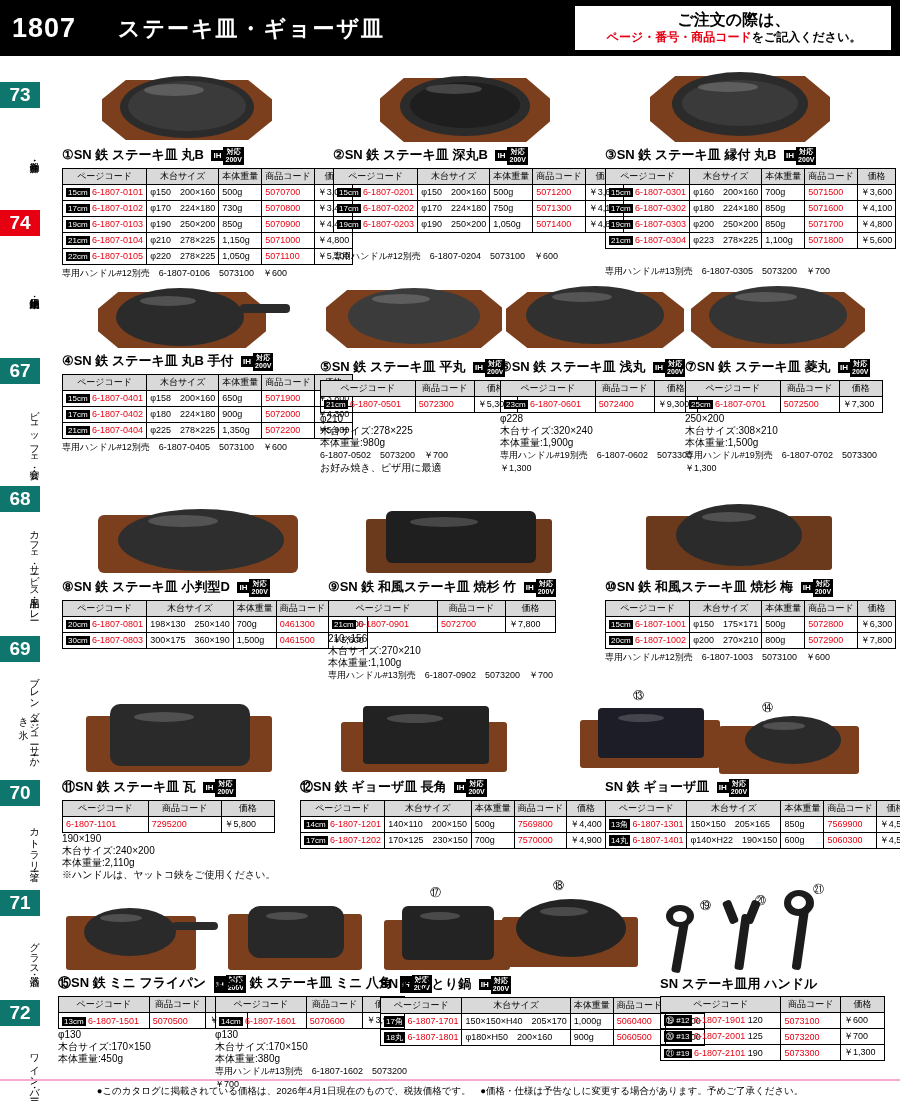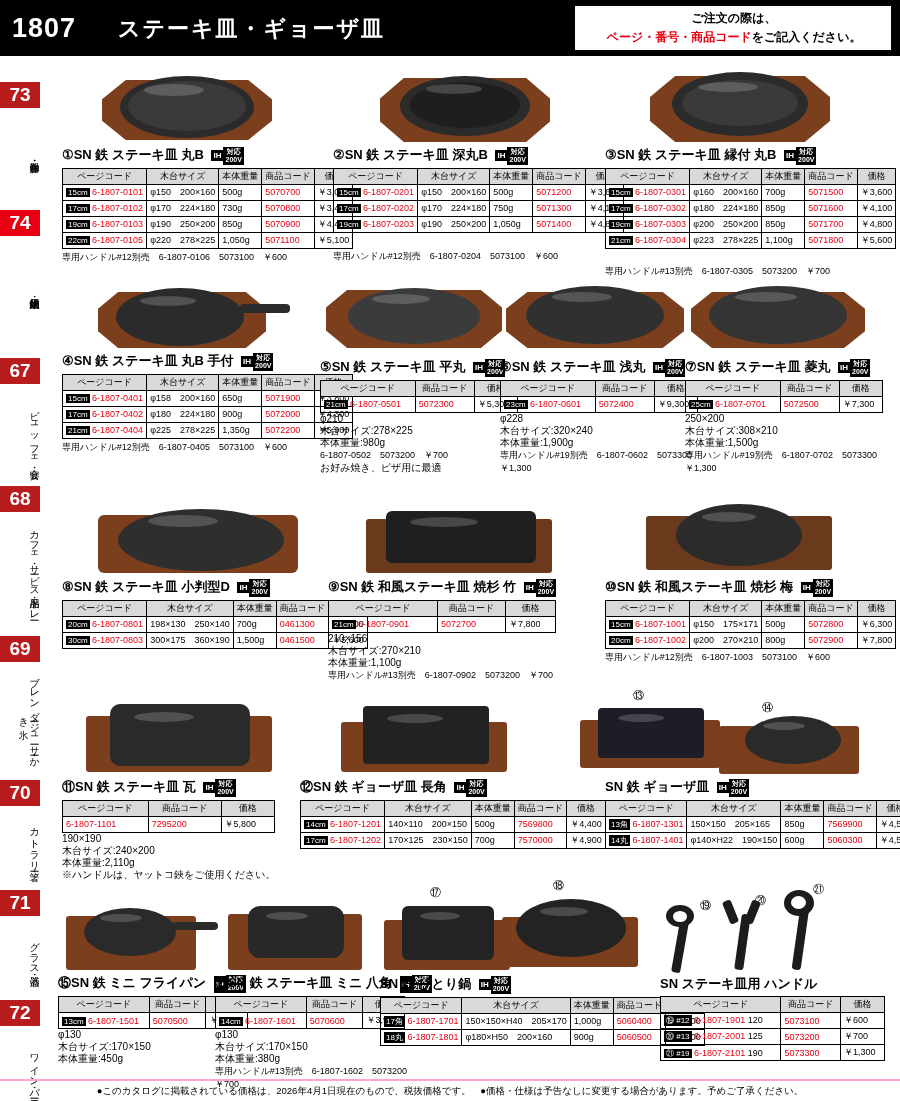--- a/index.html
+++ b/index.html
@@ -10,29 +10,29 @@
     background: #ffffff;
     color: #000;
     position: relative;
     font-size: 11px;
   }
   
   .header { position:absolute; left:0; top:0; width:900px; height:56px; background:#000; }
   .page-num { position:absolute; left:12px; top:13px; color:#fff; font-size:27px; font-weight:bold; letter-spacing:1px; }
   .header-title { position:absolute; left:118px; top:14px; color:#fff; font-size:22px; font-weight:bold; letter-spacing:2px; }
   .order-box { position:absolute; right:8px; top:5px; width:318px; height:46px; background:#fff; border:1px solid #000; }
-  .order-l1 { position:absolute; left:0; top:4px; width:318px; text-align:center; font-size:12px; font-weight:bold; }
+  .order-l1 { position:absolute; left:0; top:4px; width:318px; text-align:center; font-size:16px; font-weight:bold; }
   .order-l2 { position:absolute; left:0; top:23px; width:318px; text-align:center; font-size:12px; font-weight:bold; }
   .order-l2 .red { color:#e60012; }
   
   .tabs { position:absolute; left:0; top:60px; width:46px; }
   .tab { position:relative; width:40px; margin-bottom:2px; }
   .tab .num { width:40px; text-align:center; font-size:19px; font-weight:bold; padding:2px 0; }
   .tab .lbl { width:40px; text-align:center; font-size:10px; line-height:11px; padding:3px 0 6px 0; }
-  .tab.dark .num { background:#b91c1c; color:#fff; }
+  .tab.dark .num { background:#0f766e; color:#fff; }
   .tab.dark .lbl { color:#000; }
   .tab.active .num { background:#e60012; color:#fff; }
   
   .prod { position:absolute; }
   .prod-title { font-size:13px; font-weight:bold; white-space:nowrap; }
   .badge-group { display:inline-block; vertical-align:middle; margin-left:4px; }
   .b-ih { display:inline-block; background:#000; color:#fff; font-size:8px; padding:1px 2px; vertical-align:middle; }
   .b-200 { display:inline-block; background:#000; color:#fff; font-size:7px; text-align:center; line-height:8px; padding:1px 2px; vertical-align:middle; }
   table.spec { border-collapse:collapse; font-size:9px; }
   table.spec th { background:#d9d9d9; border:1px solid #000; font-weight:normal; padding:1px 3px; white-space:nowrap; font-size:9px; }
@@ -133,20 +133,27 @@
           <td>￥3,400</td>
         </tr>
     <tr>
           <td><span class="sz">19cm</span> <span class="code">6-1807-0103</span></td>
           <td>φ190　250×200</td>
           <td>850g</td>
           <td class="code">5070900</td>
           <td>￥4,400</td>
         </tr>
     <tr>
+          <td><span class="sz">21cm</span> <span class="code">6-1807-0104</span></td>
+          <td>φ210　278×225</td>
+          <td>1,150g</td>
+          <td class="code">5071000</td>
+          <td>￥4,800</td>
+        </tr>
+    <tr>
           <td><span class="sz">22cm</span> <span class="code">6-1807-0105</span></td>
           <td>φ220　278×225</td>
           <td>1,050g</td>
           <td class="code">5071100</td>
           <td>￥5,100</td>
         </tr>
   </tbody>
     </table>
   <div class="handle-line red" style="margin-top:2px;">専用ハンドル#12別売　6-1807-0106　5073100　￥600</div>
 </div>

